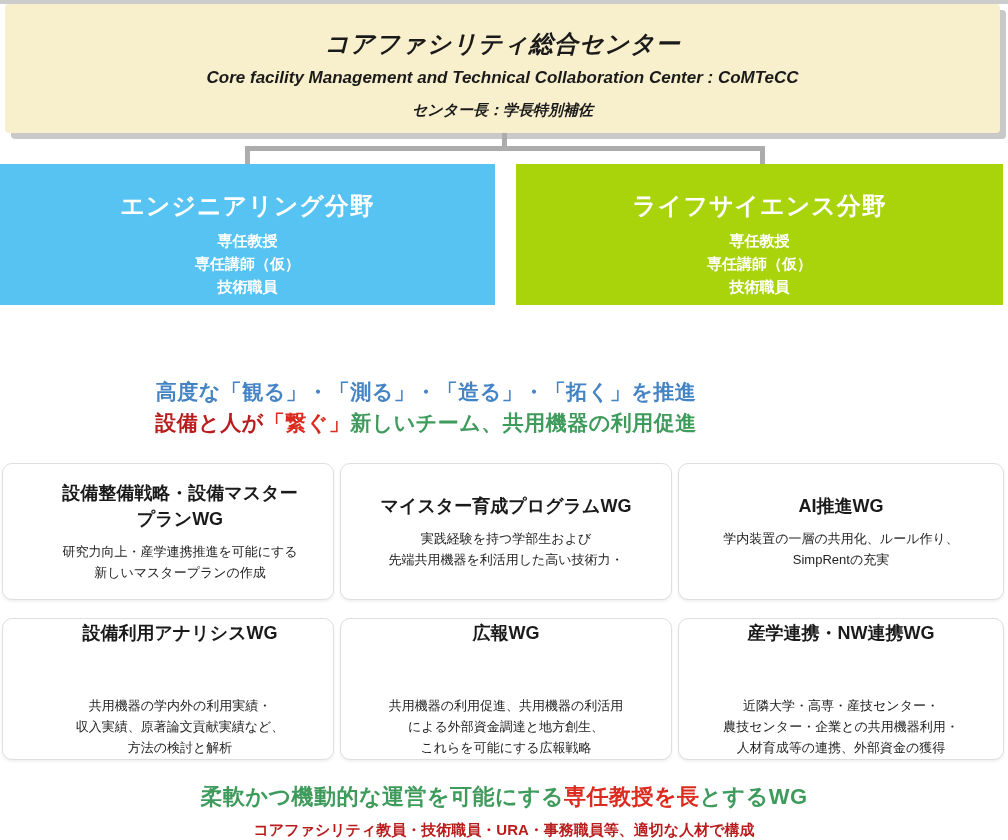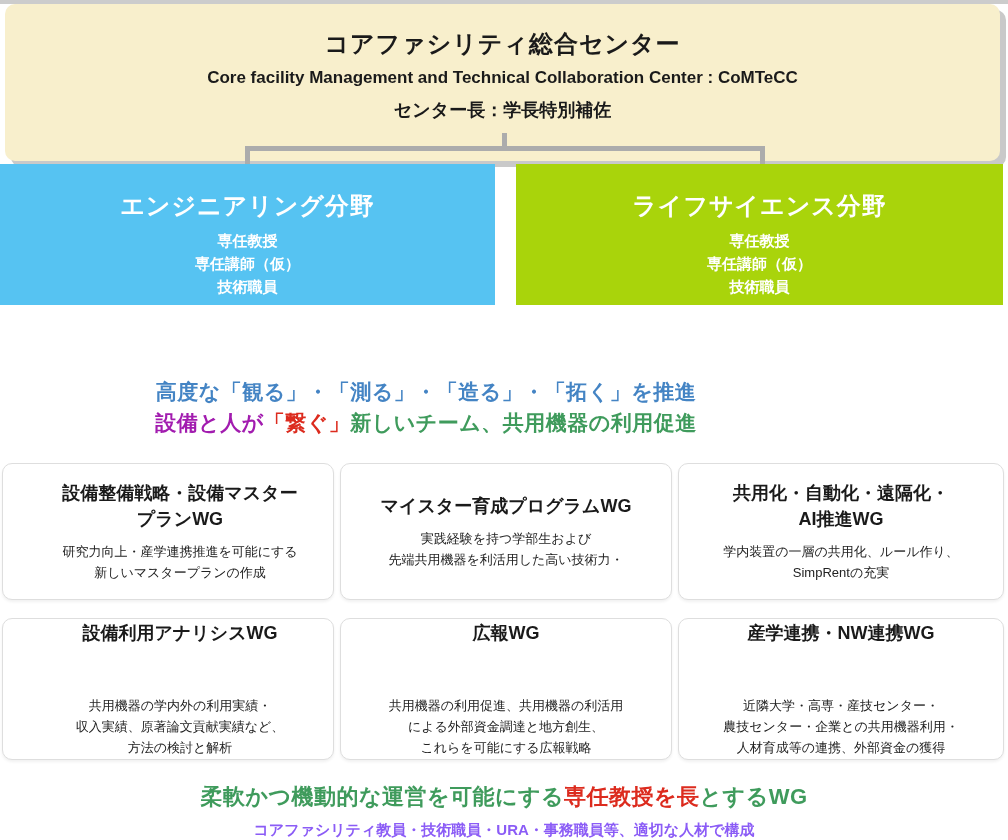--- a/index.html
+++ b/index.html
@@ -7,28 +7,28 @@
     width:1008px;height:840px;position:relative;background:#ffffff;
     overflow:hidden;
     font-family:"Liberation Sans","DejaVu Sans",sans-serif;
     color:#1a1a1a;
   }
   .abs{position:absolute;}
   
   .top-bar{left:0;top:0;width:1008px;height:4px;background:#cccccc;}
   
   .header-box{
-    left:5px;top:4px;width:995px;height:157px;
-    border-radius:10px;
+    left:5px;top:4px;width:995px;height:129px;
+    border-radius:4px;
     box-shadow:6px 6px 0 #c9c9c9;
-    text-align:center;box-sizing:border-box;padding-top:24px;
+    text-align:center;box-sizing:border-box;padding-top:24px;font-style:italic;
   }
   .header-title{font-size:24px;font-weight:bold;line-height:32px;letter-spacing:1px;}
   .header-subtitle{font-size:17px;font-weight:bold;line-height:24px;margin-top:6px;}
-  .header-director{font-size:18px;font-weight:bold;line-height:22px;margin-top:9px;}
+  .header-director{font-size:15px;font-weight:bold;line-height:22px;margin-top:9px;}
   
   .conn{background:#acacac;}
   .conn-stub{left:502px;top:133px;width:5px;height:15px;}
   .conn-bar{left:245px;top:146px;width:520px;height:5px;}
   .conn-drop-left{left:245px;top:146px;width:5px;height:18px;}
   .conn-drop-right{left:760px;top:146px;width:5px;height:18px;}
   
   .division-box{
     top:164px;height:141px;color:#ffffff;text-align:center;
     box-sizing:border-box;padding-top:26px;
@@ -52,21 +52,21 @@
   .wg-col1{left:2px;width:332px;padding-left:24px;}
   .wg-col2{left:340px;width:332px;}
   .wg-col3{left:678px;width:326px;}
   .wg-title{font-size:18px;font-weight:bold;line-height:26px;}
   .wg-title span{display:block;}
   .wg-desc{font-size:13px;line-height:21px;margin-top:9px;color:#222222;}
   .wg-desc span{display:block;}
   
   .footer{left:0;top:783px;width:1008px;text-align:center;}
   .footer-line1{font-size:22px;font-weight:bold;line-height:28px;letter-spacing:0.5px;}
-  .footer-line2{font-size:15px;font-weight:bold;line-height:22px;margin-top:8px;color:#8b5cf6;}
+  .footer-line2{font-size:15px;font-weight:bold;line-height:22px;margin-top:8px;color:#b91c1c;}
 </style>
 </head>
 <body>
 
 <div class="abs top-bar" style="background-color: rgb(204, 204, 204);"></div>
 
 <div class="abs header-box" style="background-color: rgb(248, 239, 204);">
   <div class="header-title">コアファシリティ総合センター</div>
   <div class="header-subtitle">Core facility Management and Technical Collaboration Center : CoMTeCC</div>
   <div class="header-director">センター長：学長特別補佐</div>
@@ -93,21 +93,21 @@
     <div class="division-member">専任講師（仮）</div>
     <div class="division-member">技術職員</div>
   </div>
 </div>
 
 <div class="abs slogan">
   <div>
     <span style="color: rgb(68, 132, 196);">高度な「観る」・「測る」・「造る」・「拓く」を推進</span>
   </div>
   <div>
-    <span style="color: #a21caf;">設備と人が</span><span style="color: rgb(220, 43, 30);">「繋ぐ」</span><span style="color: rgb(63, 155, 92);">新しいチーム、共用機器の利用促進</span>
+    <span style="color: #b91c1c;">設備と人が</span><span style="color: rgb(220, 43, 30);">「繋ぐ」</span><span style="color: rgb(63, 155, 92);">新しいチーム、共用機器の利用促進</span>
   </div>
 </div>
 
 <div class="abs wg-card wg-row1 wg-col1">
   <div class="wg-title">
     <span>設備整備戦略・設備マスター</span>
     <span>プランWG</span>
   </div>
   <div class="wg-desc">
     <span>研究力向上・産学連携推進を可能にする</span>
@@ -120,21 +120,20 @@
     <span>マイスター育成プログラムWG</span>
   </div>
   <div class="wg-desc">
     <span>実践経験を持つ学部生および</span>
     <span>先端共用機器を利活用した高い技術力・</span>
   </div>
 </div>
 
 <div class="abs wg-card wg-row1 wg-col3">
   <div class="wg-title">
-    <span>共用化・自動化・遠隔化・</span>
     <span>AI推進WG</span>
   </div>
   <div class="wg-desc">
     <span>学内装置の一層の共用化、ルール作り、</span>
     <span>SimpRentの充実</span>
   </div>
 </div>
 
 <div class="abs wg-card wg-row2 wg-col1">
   <div class="wg-title">

